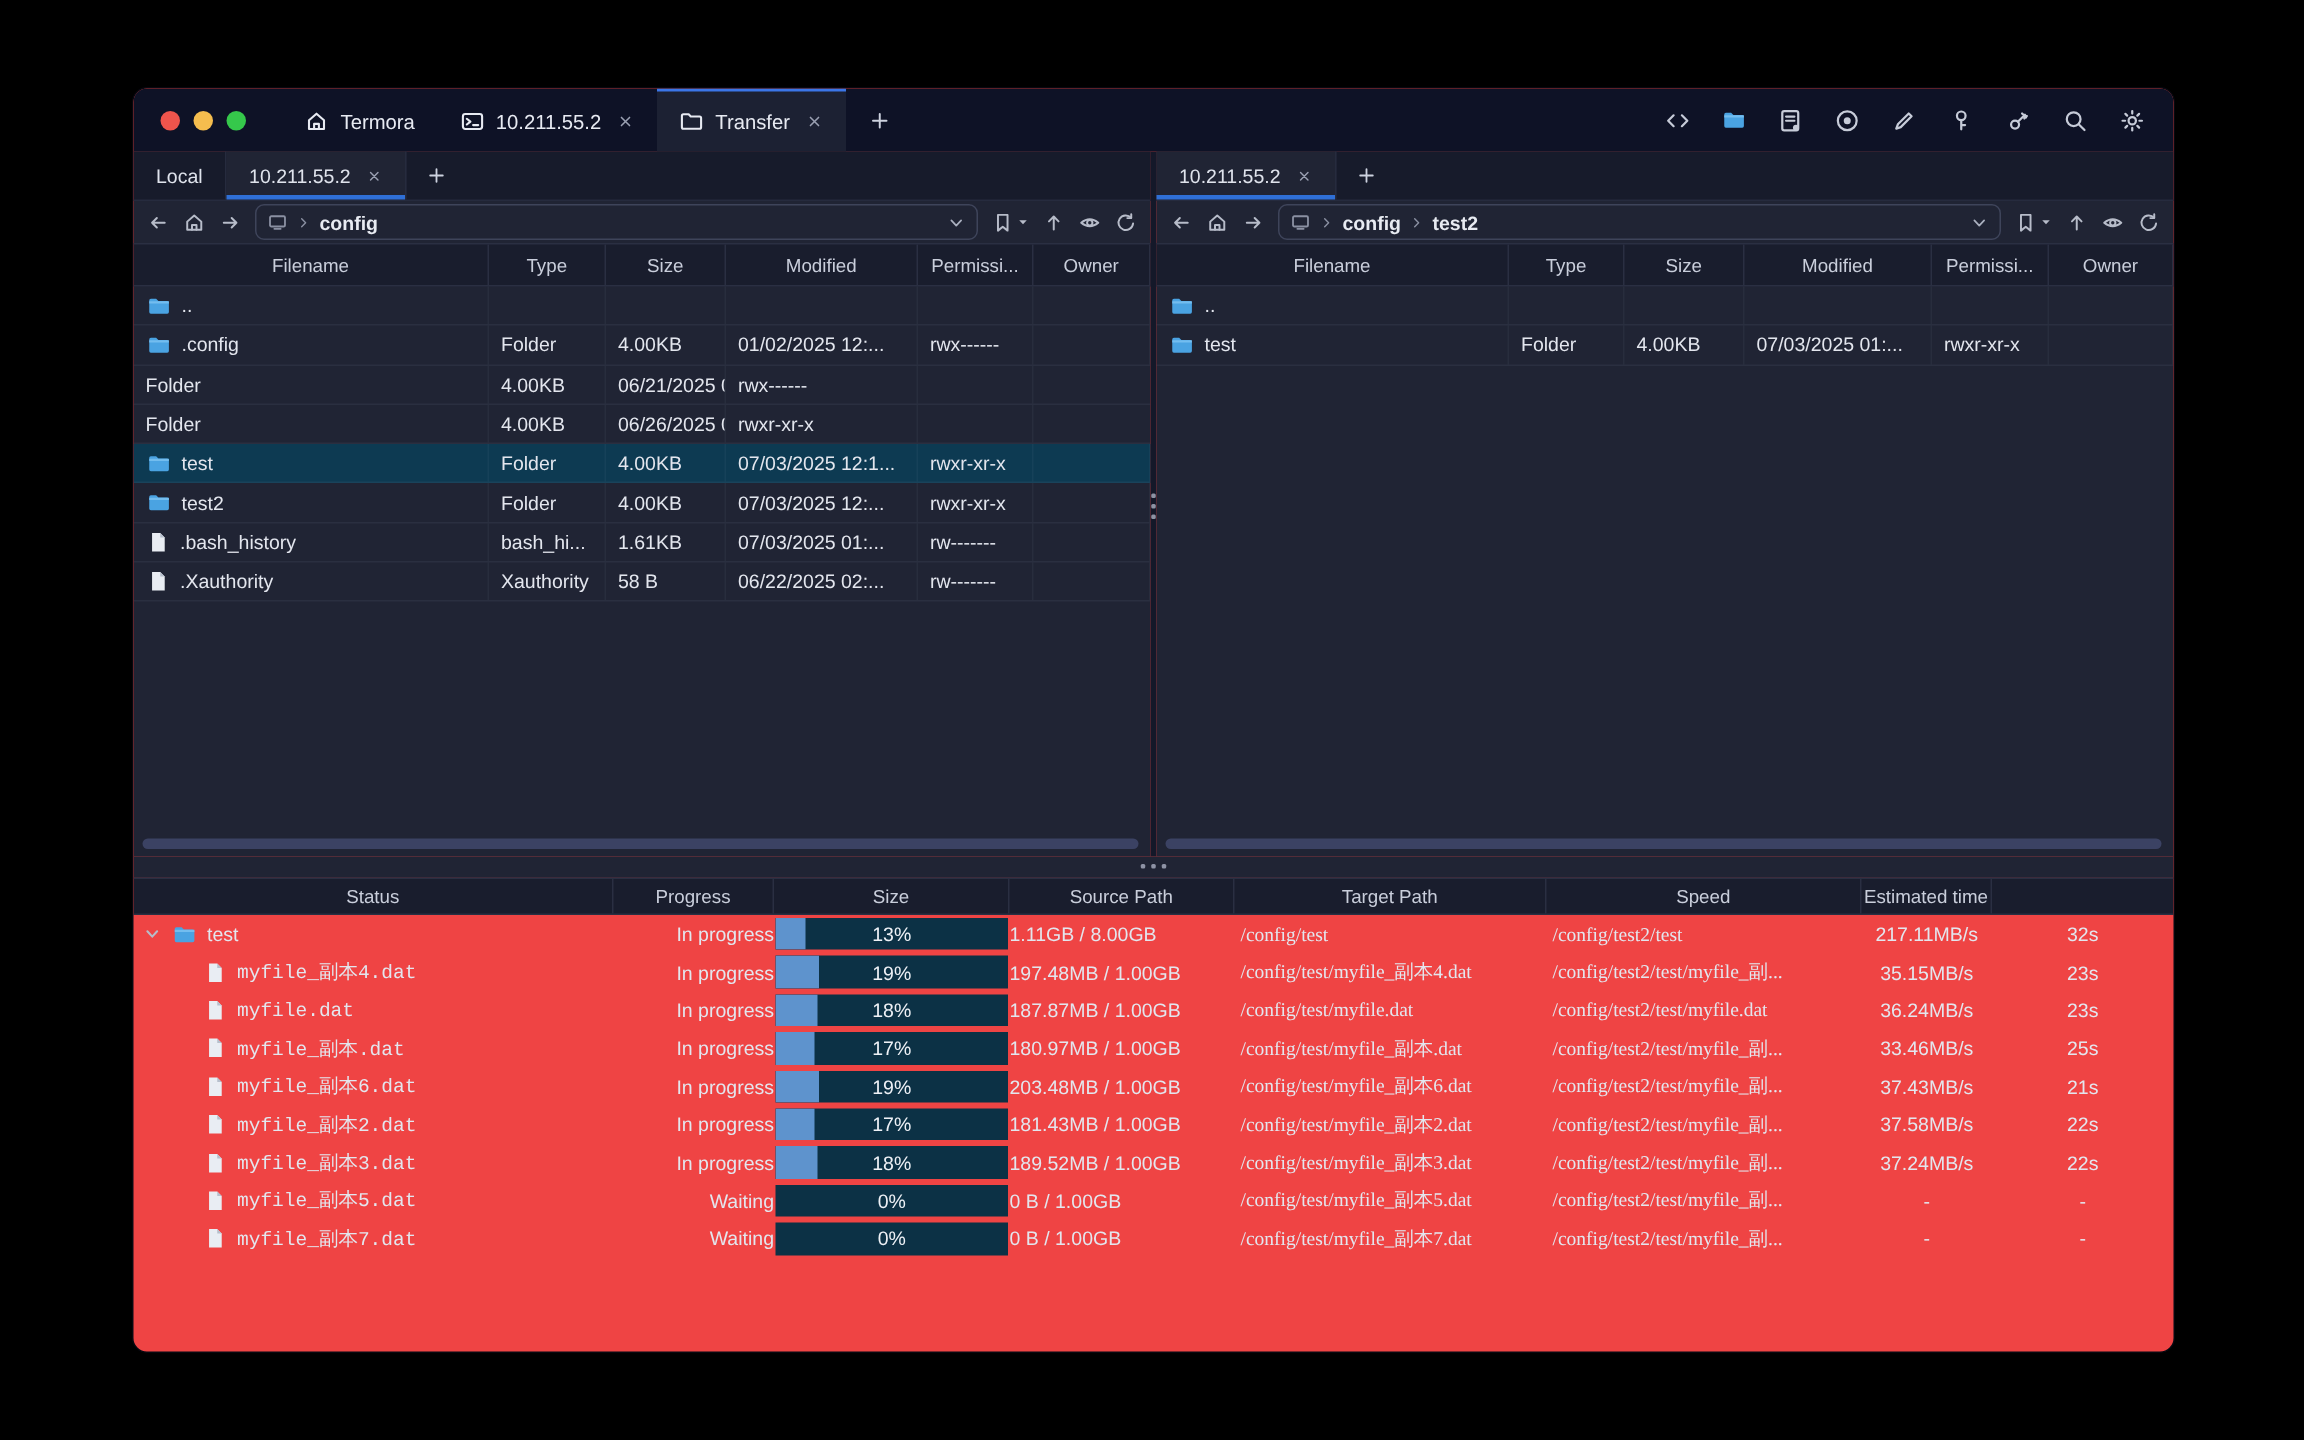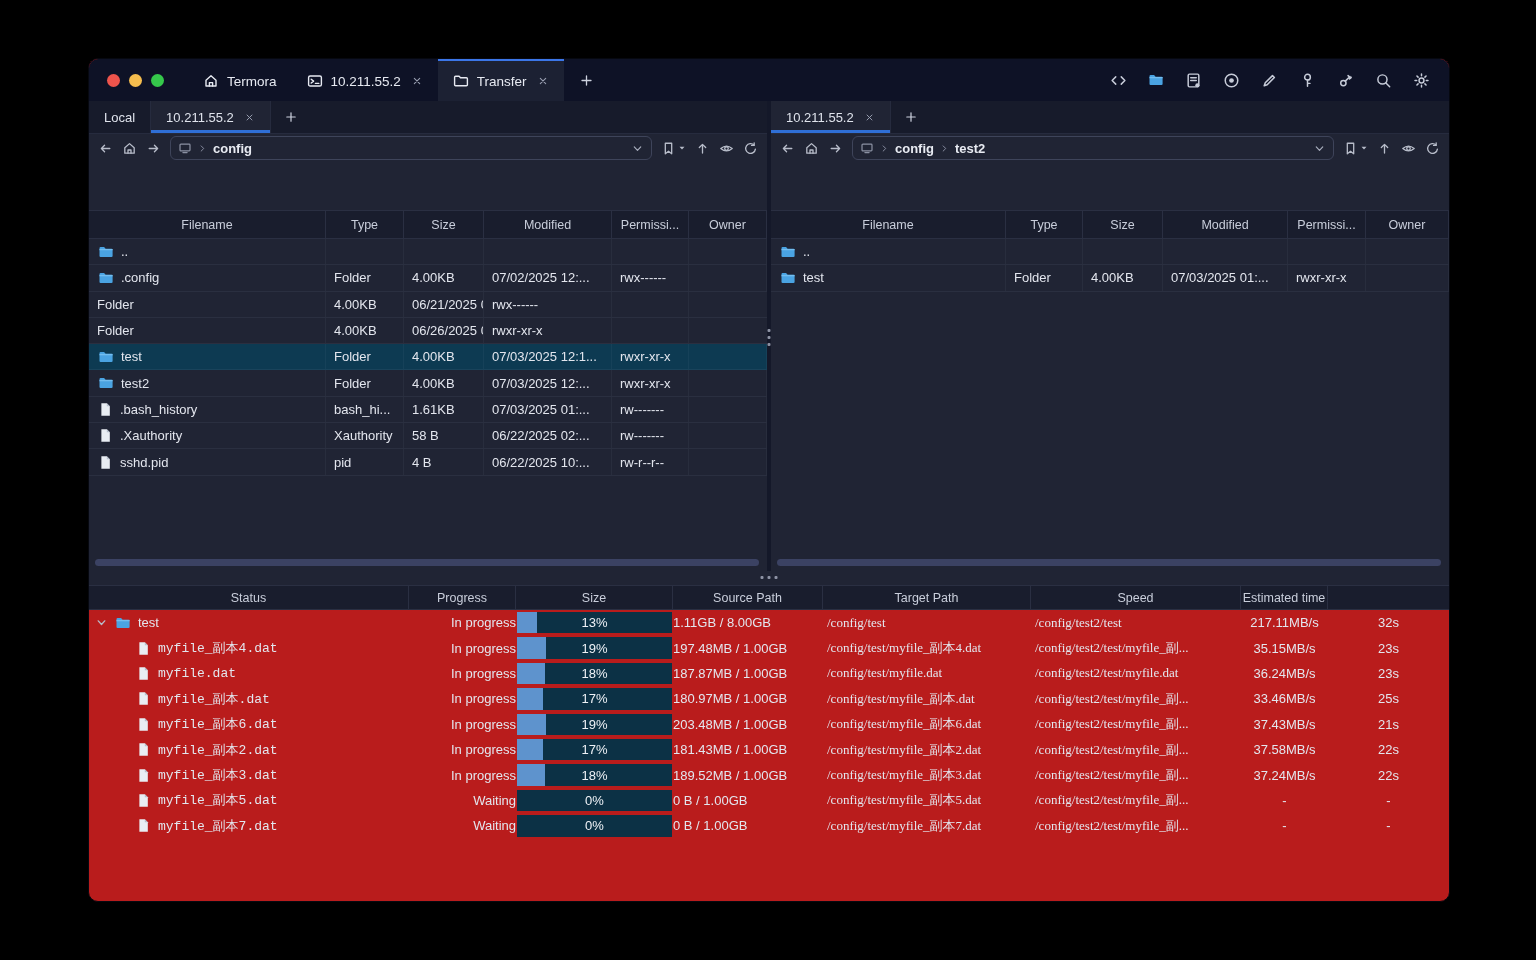--- a/index.html
+++ b/index.html
@@ -1,18 +1,18 @@
 <!DOCTYPE html>
 <html><head>
 <meta charset="utf-8">
 <style>
   html,body{margin:0;padding:0;}
   body{width:1536px;height:960px;background:#000;font-family:"Liberation Sans",sans-serif;
        -webkit-font-smoothing:antialiased;position:relative;overflow:hidden;color:#e4e7ef;}
-  .window{position:absolute;left:88px;top:58px;width:1360px;height:842px;background:#b91c1c;
+  .window{position:absolute;left:88px;top:58px;width:1360px;height:842px;background:#ef4444;
           border-radius:10px;overflow:hidden;border:1px solid #060810;}
 
   
   .titlebar{height:42px;background:#0e1226;display:flex;align-items:stretch;}
   .lights{display:flex;align-items:center;gap:9px;padding:0 24px 0 18px;}
   .light{width:13px;height:13px;border-radius:50%;}
   .tabs{display:flex;align-items:stretch;}
   .tab{display:flex;align-items:center;gap:8px;padding:0 15px;font-size:13.5px;color:#e7eaf2;
        border-top:2px solid transparent;cursor:default;white-space:nowrap;}
   .tab.active{background:#1c2133;border-top-color:#3b76e8;}
@@ -40,21 +40,21 @@
 
   .navbar{height:28px;display:flex;align-items:center;gap:9px;padding:0 9px;}
   .navbtn{color:#b7bcc9;display:flex;align-items:center;}
   .pathbox{flex:1;height:22px;border:1px solid #3e445a;border-radius:6px;display:flex;align-items:center;
            gap:5px;padding:0 7px;font-size:13px;font-weight:bold;color:#e8ebf2;min-width:0;}
   .pathsep{color:#8a90a2;display:flex;align-items:center;}
   .path-dd{margin-left:auto;color:#aab0bf;display:flex;align-items:center;}
   .bm-group{display:flex;align-items:center;gap:2px;color:#b7bcc9;}
 
   .fhead{display:grid;height:27px;background:#191d2d;border-top:1px solid #2a2f42;border-bottom:1px solid #2a2f42;
-         font-size:12.5px;color:#c9cedb;margin-top:48px;}
+         font-size:12.5px;color:#c9cedb;}
   .fhead .hcell{display:flex;align-items:center;justify-content:center;border-right:1px solid #2a2f42;overflow:hidden;white-space:nowrap;}
   .grid-l{grid-template-columns:237px 78px 80px 128px 77px 1fr;}
   .grid-r{grid-template-columns:235px 77px 80px 125px 78px 1fr;}
   .frow{display:grid;height:25.3px;font-size:13px;color:#e3e6ee;border-bottom:1px solid rgba(138,148,175,0.10);}
   .frow .cell{display:flex;align-items:center;gap:7px;padding:0 8px;border-right:1px solid rgba(138,148,175,0.08);
               overflow:hidden;white-space:nowrap;}
   .frow .cell.fname{padding-left:9px;}
   .frow.selected{background:#0d3a52;}
   .hscroll{position:absolute;left:6px;right:8px;bottom:5px;height:7px;border-radius:4px;background:#3b4263;}
 
@@ -366,21 +366,21 @@
                 <svg width="16" height="16" viewBox="0 0 16 16">
                   <path d="M1.5 4.2 Q1.5 3.1 2.6 3.1 H6.1 L7.6 4.7 H13.5 Q14.6 4.7 14.6 5.8 V12 Q14.6 13.1 13.5 13.1 H2.6 Q1.5 13.1 1.5 12 Z" fill="#4aa3e2"></path>
                   <path d="M1.5 4.9 H14.6 V6.3 H1.5 Z" fill="#73bdef"></path>
                 </svg>
               </span>
             </span>
             <span>.config</span>
           </div>
           <div class="cell">Folder</div>
           <div class="cell">4.00KB</div>
-          <div class="cell">07/02/2025 12:...</div>
+          <div class="cell">01/02/2025 12:...</div>
           <div class="cell">rwx------</div>
           <div class="cell"></div>
         </div>
         <div class="frow grid-l">
           <div class="cell">Folder</div>
           <div class="cell">4.00KB</div>
           <div class="cell">06/21/2025 03:...</div>
           <div class="cell">rwx------</div>
           <div class="cell"></div>
         </div>
@@ -454,38 +454,20 @@
                   <path d="M9.4 1.4 V4.6 H12.6 Z" fill="#b6bfcc"></path>
                 </svg>
               </span>
             </span>
             <span>.Xauthority</span>
           </div>
           <div class="cell">Xauthority</div>
           <div class="cell">58 B</div>
           <div class="cell">06/22/2025 02:...</div>
           <div class="cell">rw-------</div>
-          <div class="cell"></div>
-        </div>
-        <div class="frow grid-l">
-          <div class="cell fname">
-            <span>
-              <span style="display: flex;">
-                <svg width="15" height="15" viewBox="0 0 16 16">
-                  <path d="M3.6 1.4 H9.4 L12.6 4.6 V14.6 H3.6 Z" fill="#e9edf3"></path>
-                  <path d="M9.4 1.4 V4.6 H12.6 Z" fill="#b6bfcc"></path>
-                </svg>
-              </span>
-            </span>
-            <span>sshd.pid</span>
-          </div>
-          <div class="cell">pid</div>
-          <div class="cell">4 B</div>
-          <div class="cell">06/22/2025 10:...</div>
-          <div class="cell">rw-r--r--</div>
           <div class="cell"></div>
         </div>
         <div class="hscroll"></div>
       </div>
     <div class="vdivider">
       <span class="vgrip">
           <i></i>
           <i></i>
           <i></i>
         </span>

